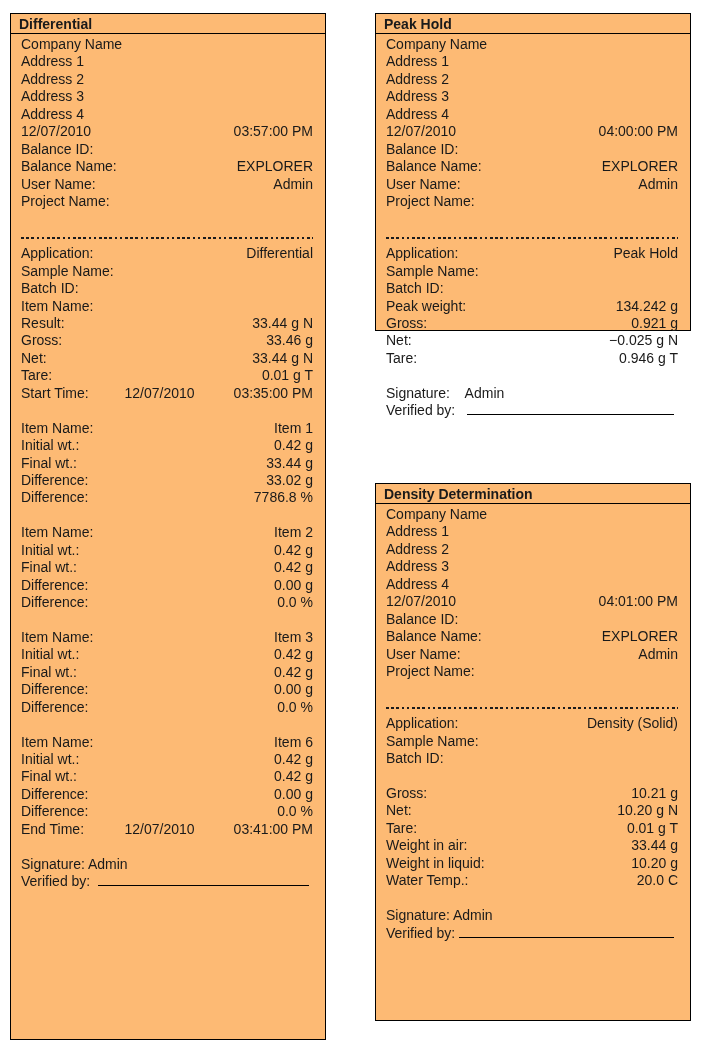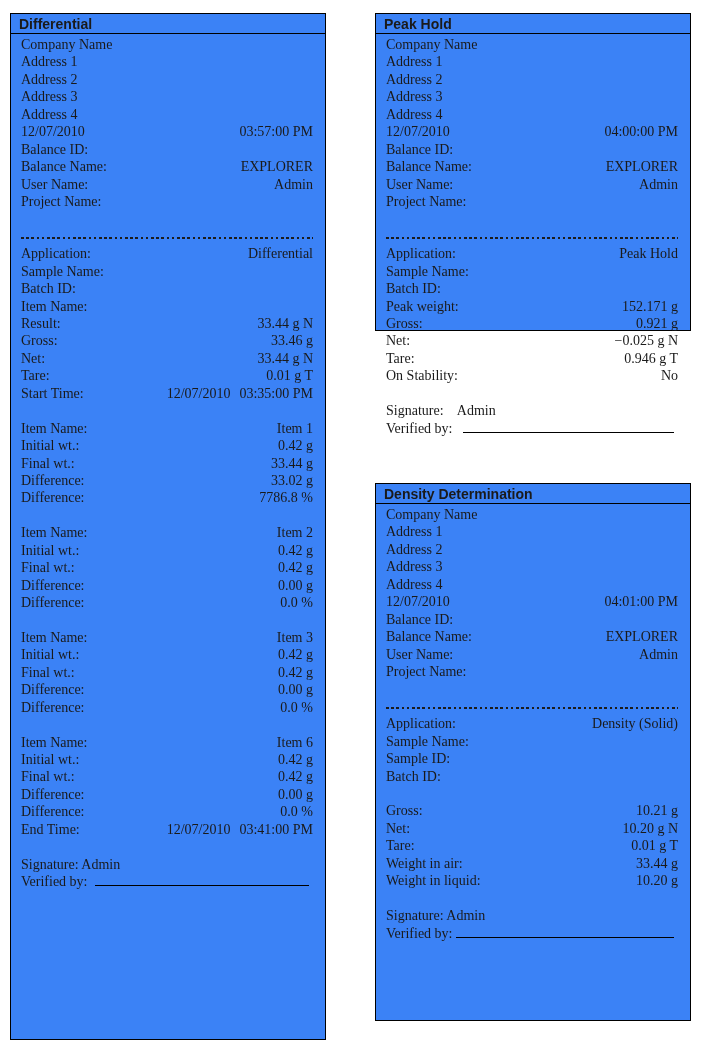--- a/index.html
+++ b/index.html
@@ -10,50 +10,49 @@
   body {
     position: relative;
     width: 705px;
     height: 1056px;
     font-family: "Liberation Sans", sans-serif;
     color: #1a1a1a;
   }
   .receipt {
     position: absolute;
     border: 1.5px solid #000;
-    background: #3b82f6;
+    background: #fdba74;
     box-sizing: border-box;
   }
   #receipt-differential { left: 10px;  top: 13px;  width: 316px; height: 1027px; }
   #receipt-peak-hold    { left: 375px; top: 13px;  width: 316px; height: 318px;  }
   #receipt-density      { left: 375px; top: 483px; width: 316px; height: 538px;  }
 
   .receipt-title {
     font-size: 14px;
     font-weight: bold;
     line-height: 18px;
     padding: 1px 8px 0 8px;
     border-bottom: 1.5px solid #000;
     white-space: pre;
   }
   .receipt-body {
     padding: 2px 12px 0 10px;
     font-size: 14px;
-    font-family: Liberation Serif, serif;
   }
   .line {
     display: flex;
     align-items: baseline;
     justify-content: space-between;
     height: 17.45px;
     line-height: 17.45px;
     white-space: pre;
   }
   .line .lbl { flex: 0 0 auto; }
-  .line .val { flex: 0 0 auto; text-align: center; }
+  .line .val { flex: 0 0 auto; text-align: center; margin-left: 30px; }
   .line .mid { flex: 0 0 auto; margin-right: 9px; }
   .line .spacer { flex: 1 1 auto; }
   .line.dash-line { align-items: center; }
   .dash-rule {
     width: 100%;
     height: 2px;
     background: repeating-linear-gradient(90deg, #1c1c1c 0 2.6px, transparent 2.6px 5.2px);
     margin-top: 2px;
   }
   .sig-underline {
@@ -133,25 +132,24 @@
       <div class="line"><span class="lbl">12/07/2010</span><span class="val">04:00:00 PM</span></div>
       <div class="line"><span class="lbl">Balance ID:</span></div>
       <div class="line"><span class="lbl">Balance Name:</span><span class="val">EXPLORER</span></div>
       <div class="line"><span class="lbl">User Name:</span><span class="val">Admin</span></div>
       <div class="line"><span class="lbl">Project Name:</span></div>
       <div class="line"></div>
       <div class="line dash-line"><span class="dash-rule"></span></div>
       <div class="line"><span class="lbl">Application:</span><span class="val">Peak Hold</span></div>
       <div class="line"><span class="lbl">Sample Name:</span></div>
       <div class="line"><span class="lbl">Batch ID:</span></div>
-      <div class="line"><span class="lbl">Peak weight:</span><span class="val">152.171 g</span></div>
+      <div class="line"><span class="lbl">Peak weight:</span><span class="val">134.242 g</span></div>
       <div class="line"><span class="lbl">Gross:</span><span class="val">0.921 g</span></div>
       <div class="line"><span class="lbl">Net:</span><span class="val">−0.025 g N</span></div>
       <div class="line"><span class="lbl">Tare:</span><span class="val">0.946 g T</span></div>
-      <div class="line"><span class="lbl">On Stability:</span><span class="val">No</span></div>
       <div class="line"></div>
       <div class="line"><span class="lbl">Signature:    Admin</span></div>
       <div class="line"><span class="lbl">Verified by:  </span><span class="sig-underline"></span></div>
     </div>
 </div>
 
 <div class="receipt" id="receipt-density">
   <div class="receipt-title">Density Determination</div>
   <div class="receipt-body">
       <div class="line"><span class="lbl">Company Name</span></div>
@@ -161,25 +159,25 @@
       <div class="line"><span class="lbl">Address 4</span></div>
       <div class="line"><span class="lbl">12/07/2010</span><span class="val">04:01:00 PM</span></div>
       <div class="line"><span class="lbl">Balance ID:</span></div>
       <div class="line"><span class="lbl">Balance Name:</span><span class="val">EXPLORER</span></div>
       <div class="line"><span class="lbl">User Name:</span><span class="val">Admin</span></div>
       <div class="line"><span class="lbl">Project Name:</span></div>
       <div class="line"></div>
       <div class="line dash-line"><span class="dash-rule"></span></div>
       <div class="line"><span class="lbl">Application:</span><span class="val">Density (Solid)</span></div>
       <div class="line"><span class="lbl">Sample Name:</span></div>
-      <div class="line"><span class="lbl">Sample ID:</span></div>
       <div class="line"><span class="lbl">Batch ID:</span></div>
       <div class="line"></div>
       <div class="line"><span class="lbl">Gross:</span><span class="val">10.21 g</span></div>
       <div class="line"><span class="lbl">Net:</span><span class="val">10.20 g N</span></div>
       <div class="line"><span class="lbl">Tare:</span><span class="val">0.01 g T</span></div>
       <div class="line"><span class="lbl">Weight in air:</span><span class="val">33.44 g</span></div>
       <div class="line"><span class="lbl">Weight in liquid:</span><span class="val">10.20 g</span></div>
+      <div class="line"><span class="lbl">Water Temp.:</span><span class="val">20.0 C</span></div>
       <div class="line"></div>
       <div class="line"><span class="lbl">Signature: Admin</span></div>
       <div class="line"><span class="lbl">Verified by:</span><span class="sig-underline"></span></div>
     </div>
 </div>
 
 </body></html>

